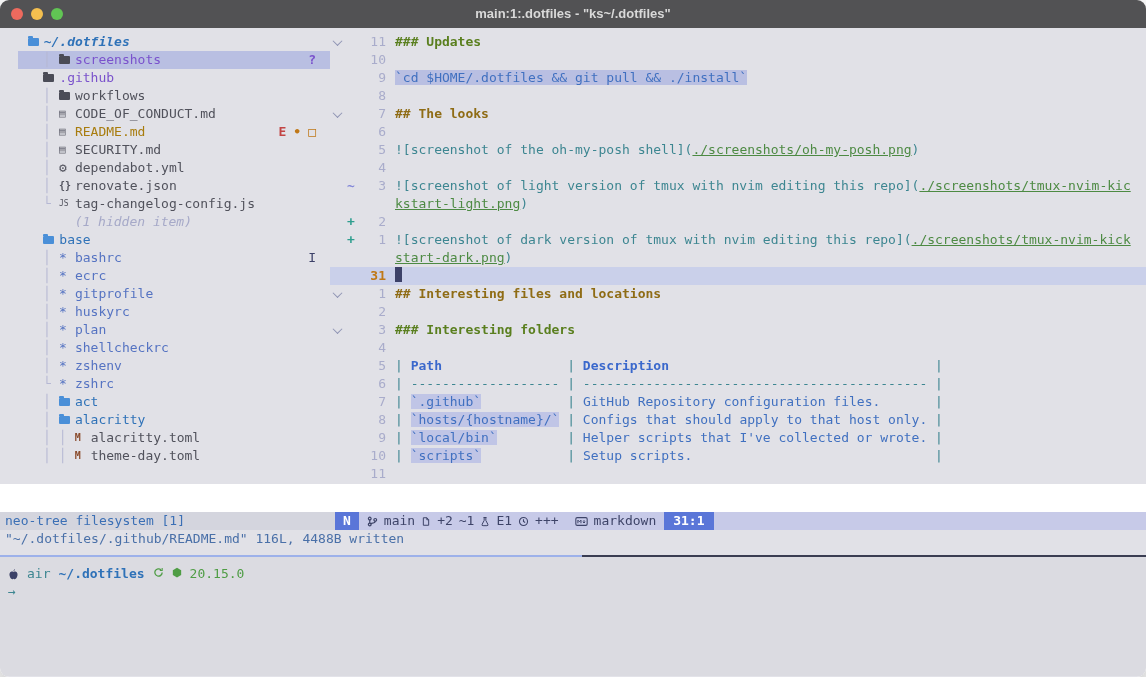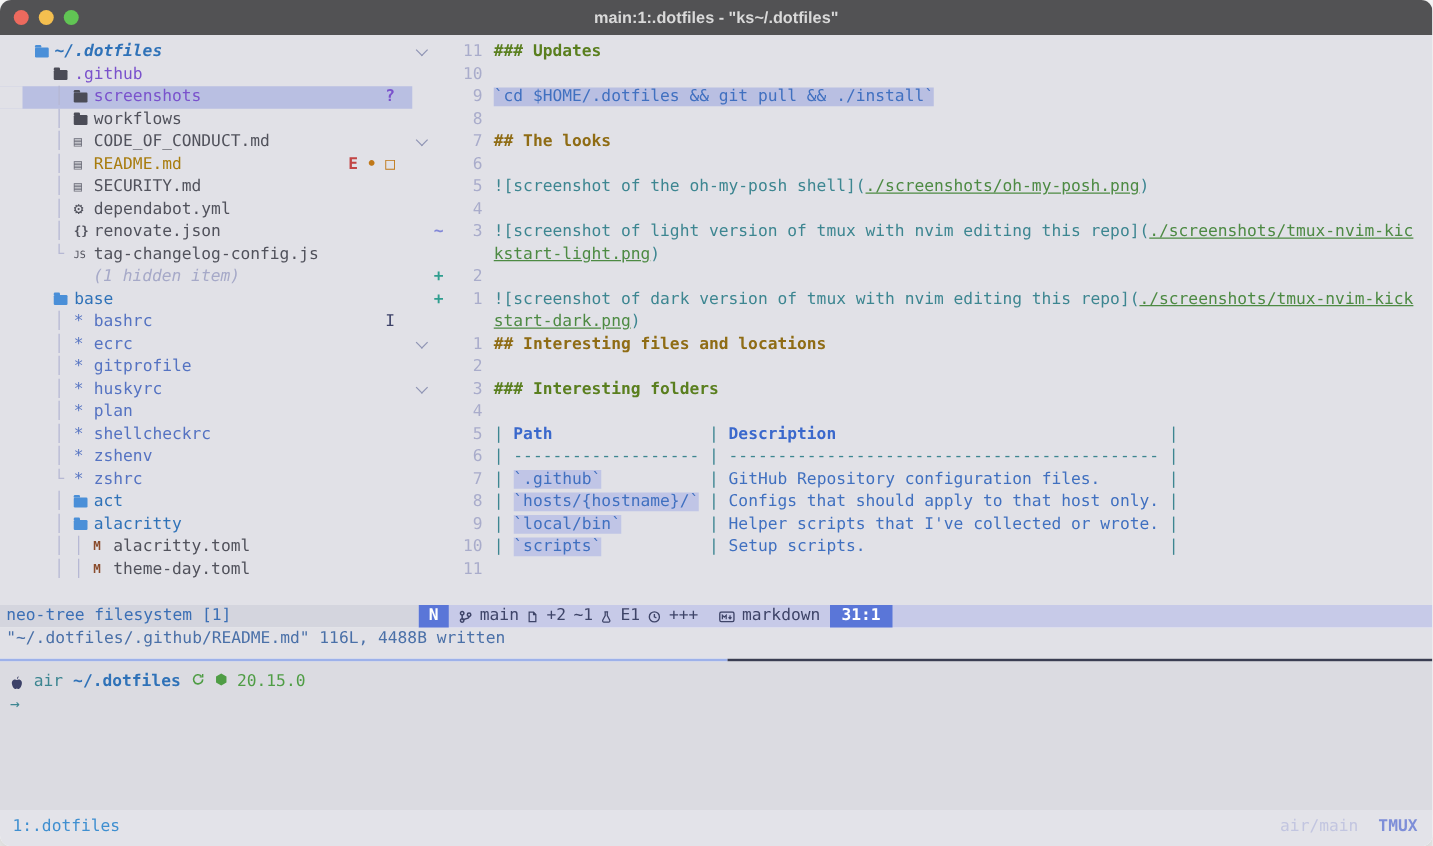--- a/index.html
+++ b/index.html
@@ -48,21 +48,21 @@
   .ltxt{padding-left:9px;white-space:pre;}
   .chev{display:inline-block;width:6px;height:6px;border-right:1.6px solid #8f94b4;border-bottom:1.6px solid #8f94b4;transform:rotate(45deg) translate(-1px,-1px);}
   .sg-md{color:var(--md-teal);} .sg-link{color:var(--link-green);text-decoration:underline;}
   .sg-h2{color:var(--h2-brown);font-weight:bold;} .sg-h3{color:var(--h3-green);font-weight:bold;}
   .sg-blue{color:var(--code-blue);} .sg-thead{color:var(--thead-blue);font-weight:bold;}
   .sg-pl{color:var(--code-blue);}
   .sg-code{color:var(--code-blue);background:var(--codespan-bg);}
   .sg-sel{color:var(--code-blue);background:var(--selection);}
   .sg-cursor{display:inline-block;width:7px;height:15px;background:var(--shell-navy);vertical-align:-2px;}
   
-  .statusrow{height:18px;display:flex;}
+  .statusrow{height:18px;display:flex;margin-top:28px;}
   .neostatus{width:330px;flex:none;background:var(--neotree-status-bg);color:var(--neotree-status-fg);padding-left:5px;}
   .lualine{flex:1;display:flex;align-items:center;background:var(--statusline-bg);color:var(--statusline-fg);}
   .seg{display:inline-flex;align-items:center;height:18px;}
   .seg.mode{background:var(--accent-blue);color:#fff;font-weight:bold;padding:0 8px;}
   .seg.info{padding:0 8px;gap:6px;}
   .seg.file{flex:1;background:var(--statusline-file-bg);padding:0 8px;}
   .seg.ft{padding:16px 8px;gap:6px;}
   .seg.pos{background:var(--accent-blue);color:#fff;font-weight:bold;padding:0 9px;}
   
   .cmdline{height:18px;background:var(--editor-bg);color:var(--cmdline-fg);padding-left:5px;}
@@ -90,22 +90,22 @@
       <span class="light red"></span>
       <span class="light yellow"></span>
       <span class="light green"></span>
     </div>
     <div class="wtitle">main:1:.dotfiles - "ks~/.dotfiles"</div>
   </div>
 
   <div class="vimbody">
     <div class="sidebar" id="tree">
         <div class="trow"><span class="tguide">  </span><span class="ic ic-folder-blue"><i></i></span><span class="tlbl lb-root">~/.dotfiles</span><span class="tsp"></span></div>
+        <div class="trow sel"><span class="tguide">    │ </span><span class="ic ic-folder-dark"><i></i></span><span class="tlbl lb-purple">screenshots</span><span class="tsp"></span><span class="bdg bd-purple">?</span></div>
         <div class="trow"><span class="tguide">    </span><span class="ic ic-folder-dark"><i></i></span><span class="tlbl lb-purple">.github</span><span class="tsp"></span></div>
-        <div class="trow sel"><span class="tguide">    │ </span><span class="ic ic-folder-dark"><i></i></span><span class="tlbl lb-purple">screenshots</span><span class="tsp"></span><span class="bdg bd-purple">?</span></div>
         <div class="trow"><span class="tguide">    │ </span><span class="ic ic-folder-dark"><i></i></span><span class="tlbl lb-gray">workflows</span><span class="tsp"></span></div>
         <div class="trow"><span class="tguide">    │ </span><span class="ic ic-file">▤</span><span class="tlbl lb-gray">CODE_OF_CONDUCT.md</span><span class="tsp"></span></div>
         <div class="trow"><span class="tguide">    │ </span><span class="ic ic-file">▤</span><span class="tlbl lb-amber">README.md</span><span class="tsp"></span><span class="bdg bd-red">E</span><span class="bdg bd-orange">•</span><span class="bdg bd-orange">□</span></div>
         <div class="trow"><span class="tguide">    │ </span><span class="ic ic-file">▤</span><span class="tlbl lb-gray">SECURITY.md</span><span class="tsp"></span></div>
         <div class="trow"><span class="tguide">    │ </span><span class="ic ic-gear">⚙</span><span class="tlbl lb-gray">dependabot.yml</span><span class="tsp"></span></div>
         <div class="trow"><span class="tguide">    │ </span><span class="ic ic-braces">{}</span><span class="tlbl lb-gray">renovate.json</span><span class="tsp"></span></div>
         <div class="trow"><span class="tguide">    └ </span><span class="ic ic-js">JS</span><span class="tlbl lb-gray">tag-changelog-config.js</span><span class="tsp"></span></div>
         <div class="trow"><span class="tguide">        </span><span class="tlbl lb-faded">(1 hidden item)</span><span class="tsp"></span></div>
         <div class="trow"><span class="tguide">    </span><span class="ic ic-folder-blue"><i></i></span><span class="tlbl lb-blue">base</span><span class="tsp"></span></div>
         <div class="trow"><span class="tguide">    │ </span><span class="ic ic-star">*</span><span class="tlbl lb-child">bashrc</span><span class="tsp"></span><span class="bdg bd-navy">I</span></div>
@@ -193,20 +193,26 @@
           <span class="sign sg-add">+</span>
           <span class="lnum">1</span>
           <span class="ltxt"><span class="sg-md">![screenshot of dark version of tmux with nvim editing this repo](</span><span class="sg-link">./screenshots/tmux-nvim-kick</span></span>
         </div>
         <div class="erow">
           <span class="fold"></span>
           <span class="sign"></span>
           <span class="lnum"></span>
           <span class="ltxt"><span class="sg-link">start-dark.png</span><span class="sg-md">)</span></span>
         </div>
+        <div class="erow cur">
+          <span class="fold"></span>
+          <span class="sign"></span>
+          <span class="lnum curn">31</span>
+          <span class="ltxt"><span class="sg-cursor"></span></span>
+        </div>
         <div class="erow">
           <span class="fold"><span class="chev"></span></span>
           <span class="sign"></span>
           <span class="lnum">1</span>
           <span class="ltxt"><span class="sg-h2">## Interesting files and locations</span></span>
         </div>
         <div class="erow">
           <span class="fold"></span>
           <span class="sign"></span>
           <span class="lnum">2</span>

